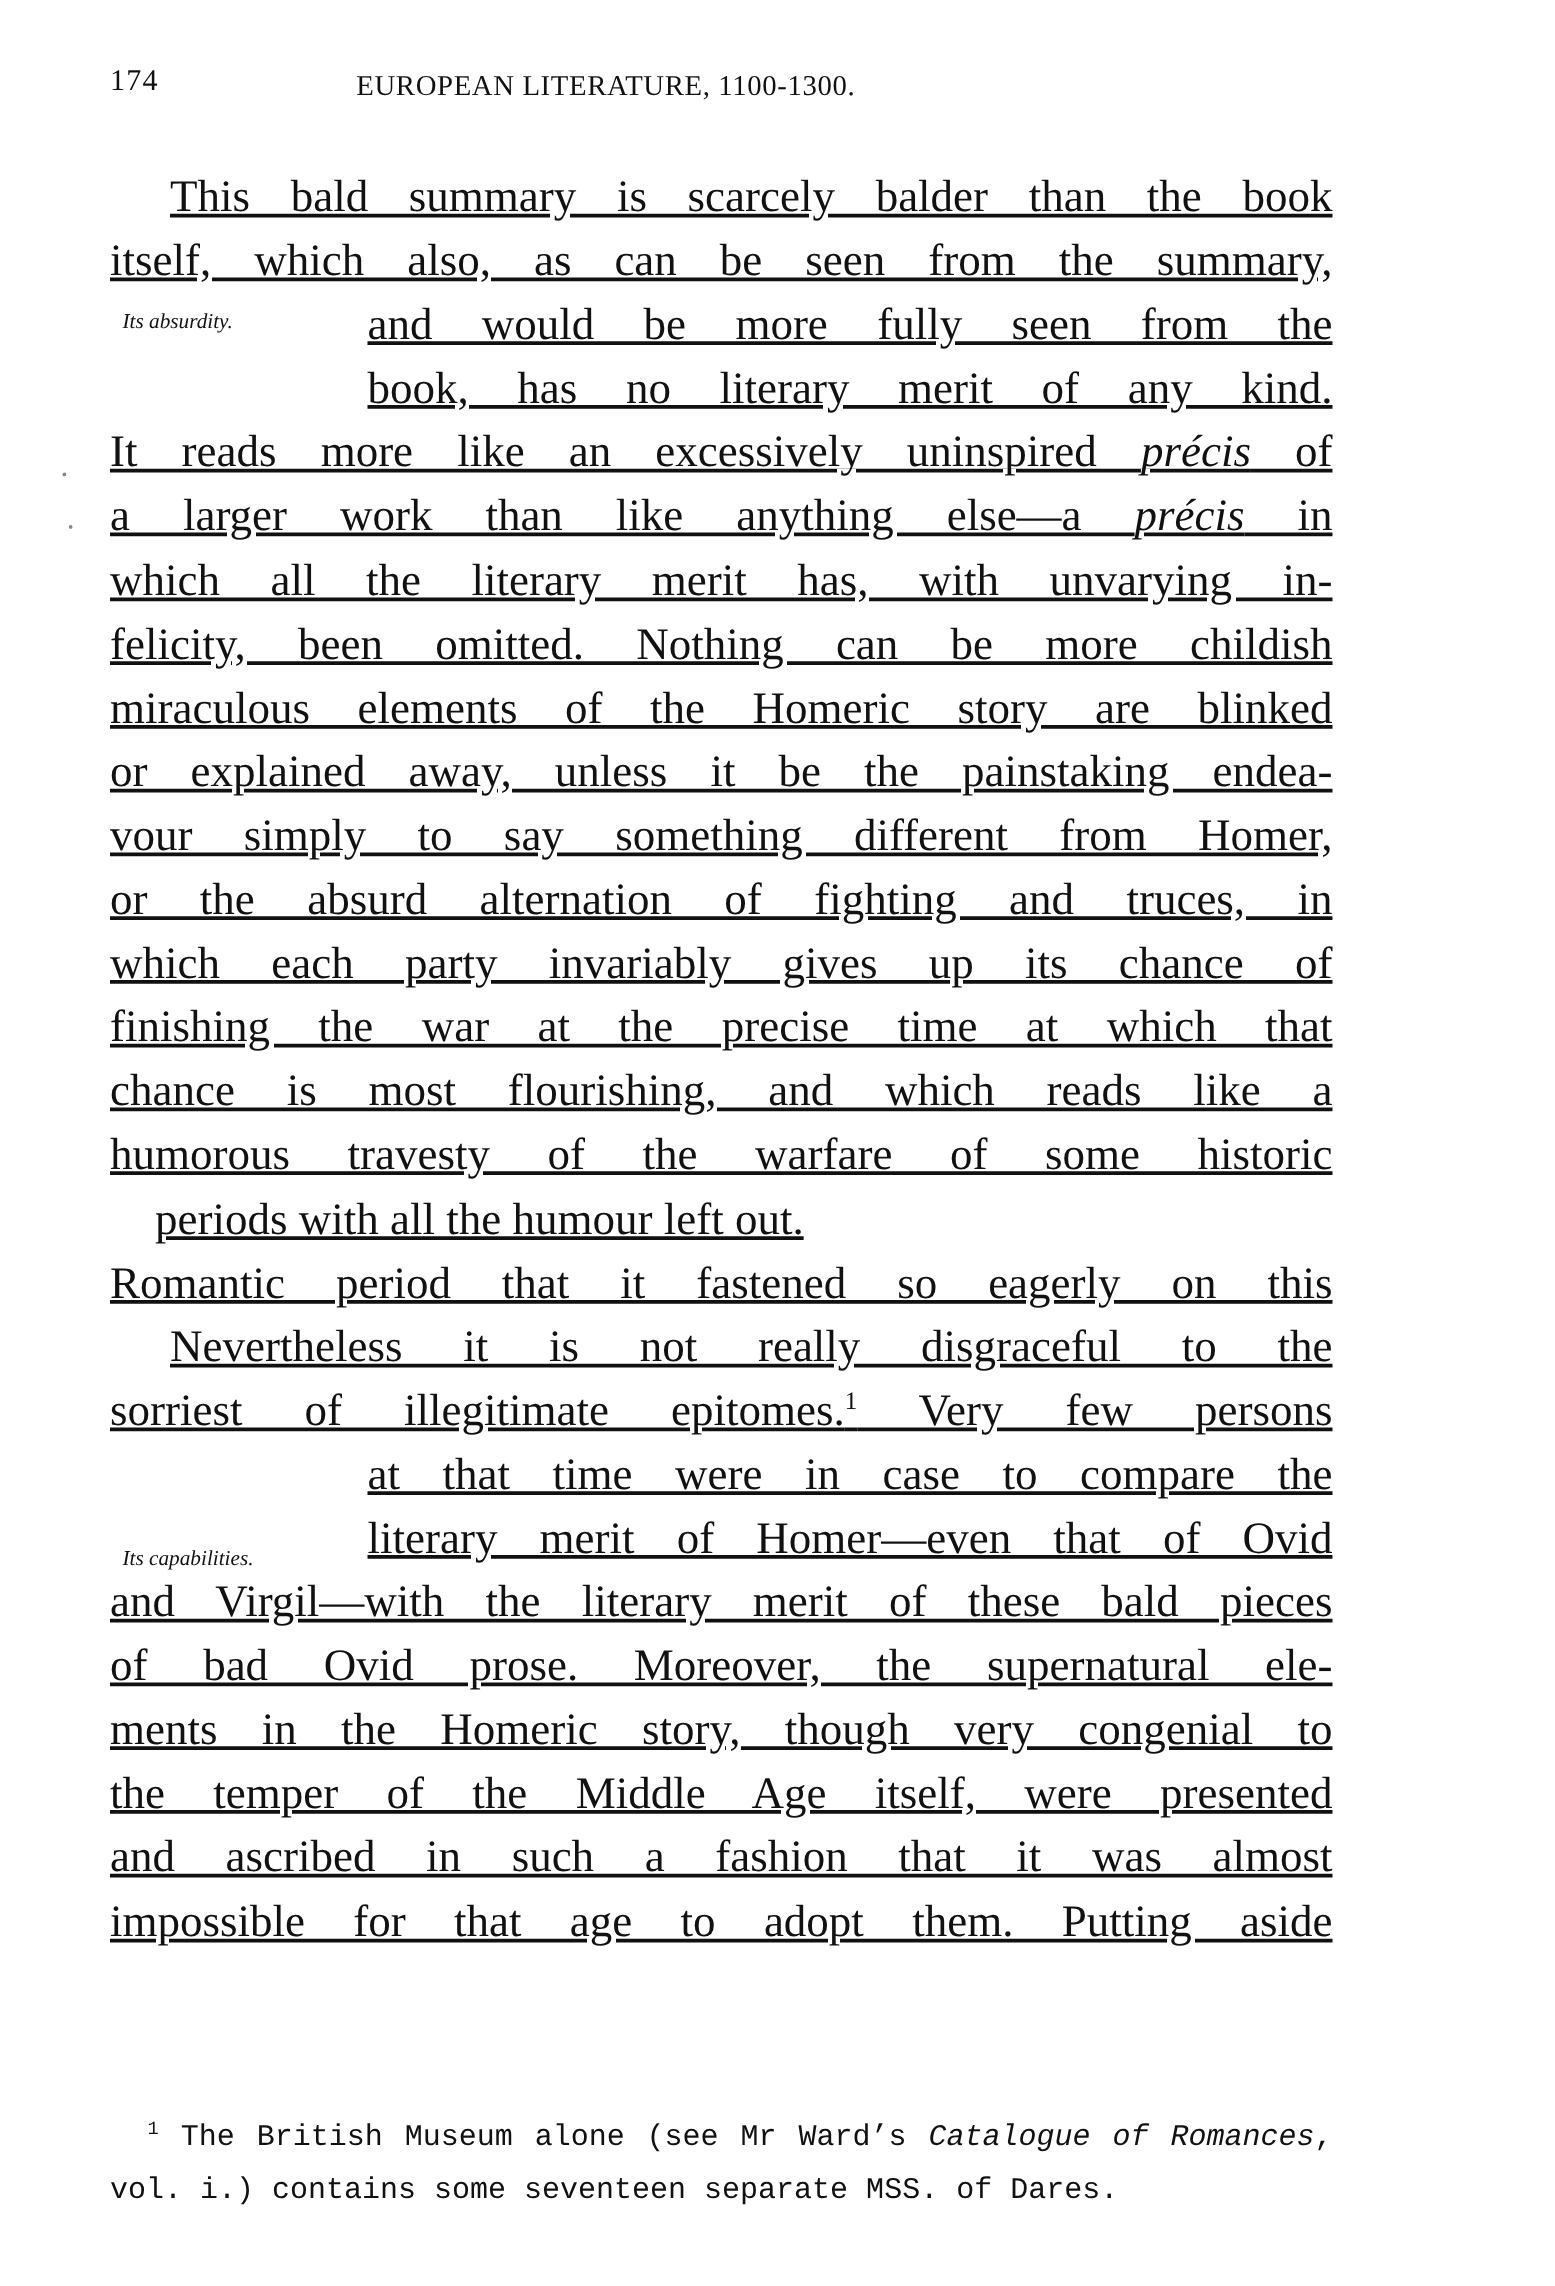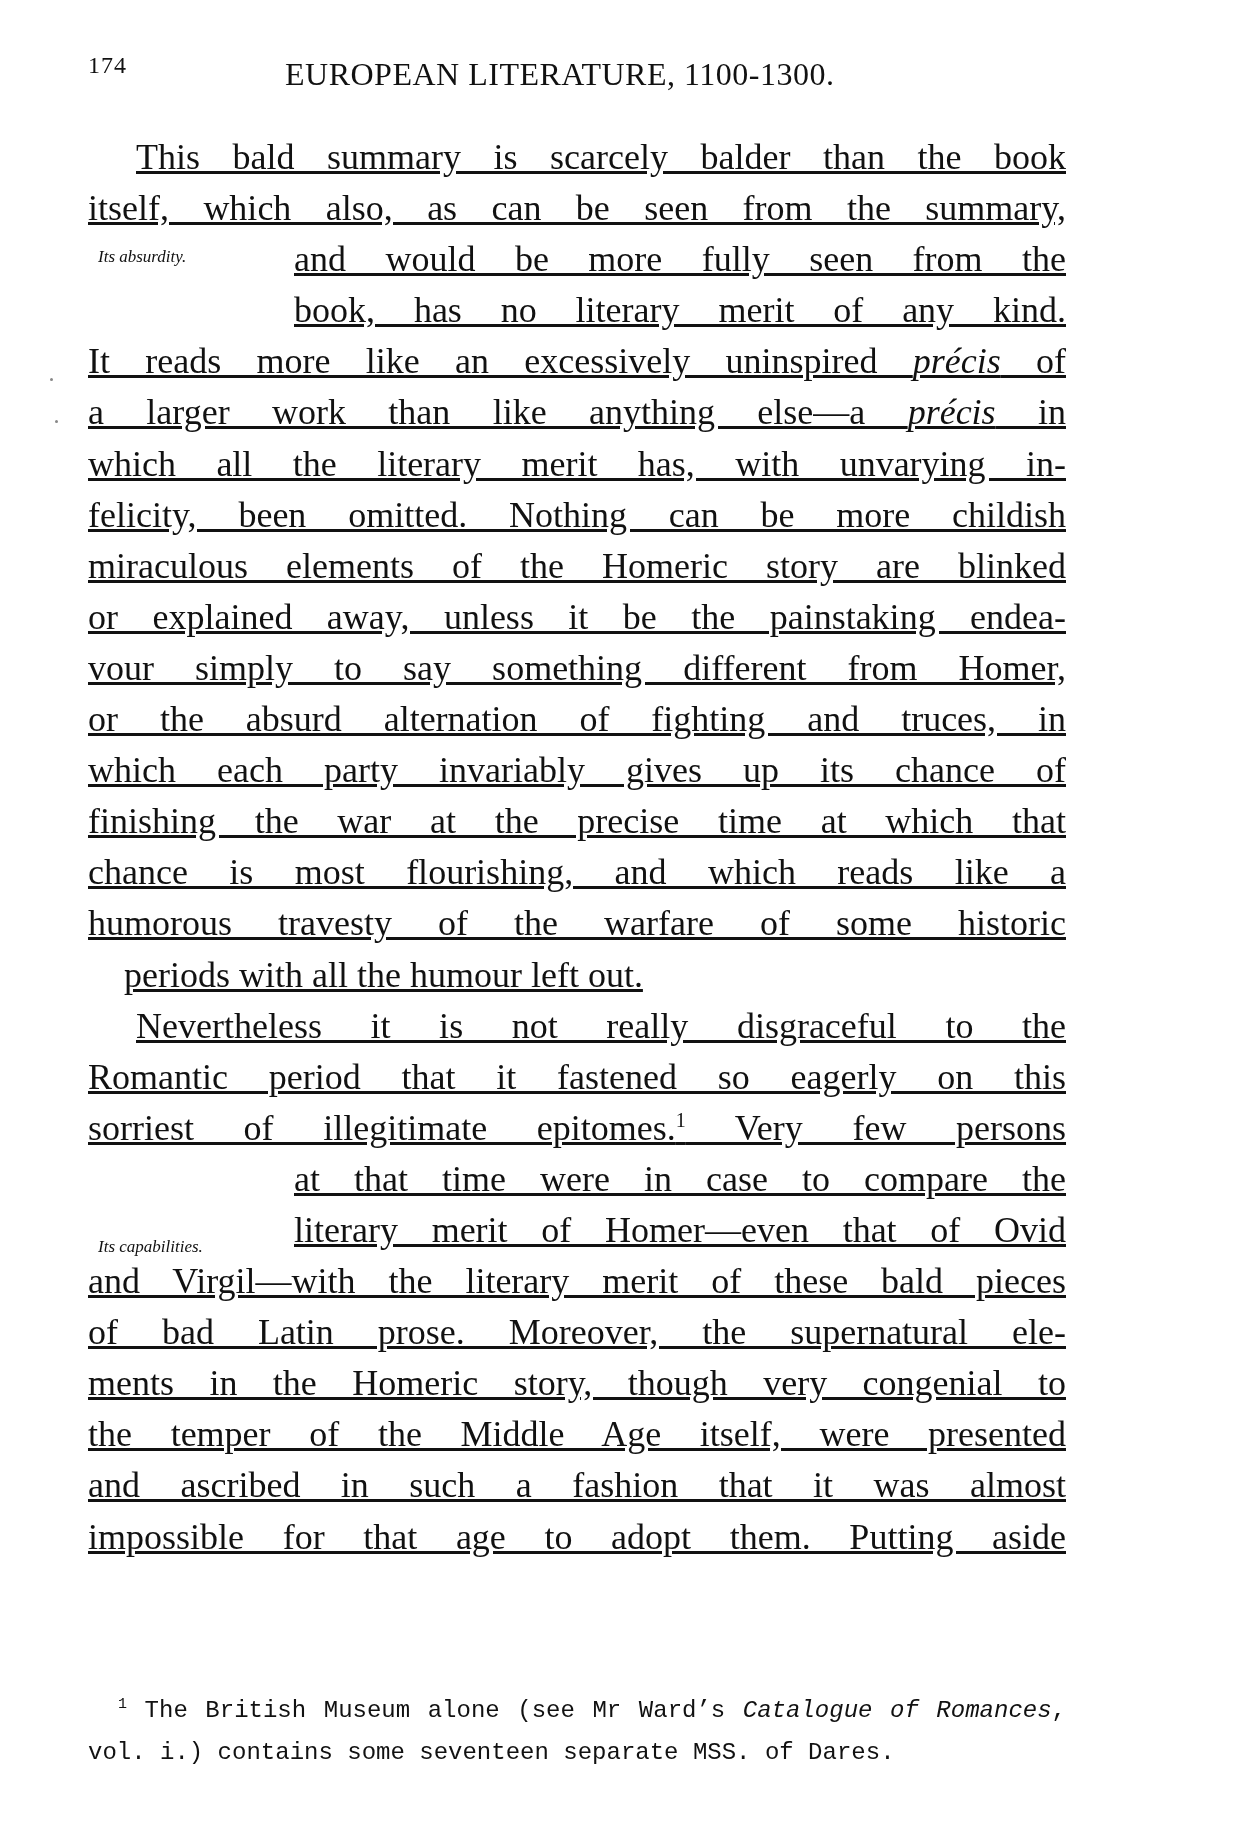--- a/index.html
+++ b/index.html
@@ -1,20 +1,20 @@
 <!DOCTYPE html>
 <html><head>
 <meta charset="utf-8">
 <style>
   html, body { margin:0; padding:0; background:#ffffff; }
   body { width:1244px; height:1829px; position:relative; overflow:hidden;
          font-family:"Liberation Serif","DejaVu Serif",serif; color:#111; }
   .header { position:absolute; top:52px; left:0; width:1244px; height:40px; }
   .page-num { position:absolute; left:88px; top:0; font-size:24px; letter-spacing:1px; }
-  .running-head { position:absolute; left:285px; top:4px; font-size:32px; letter-spacing:0.5px; }
+  .running-head { position:absolute; left:285px; top:4px; font-size:23px; letter-spacing:0.5px; }
   .stray-dot { position:absolute; width:3px; height:3px; border-radius:50%; background:#888; }
   .body-lines { position:absolute; left:88px; top:132px; width:978px; }
   .line { position:relative; height:51.1px; line-height:51px; font-size:36px; white-space:nowrap;
           text-align:justify; text-align-last:justify;text-decoration:underline; }
   .line.indent { padding-left:48px; }
   .line.short { text-align-last:left;margin-left:36px; }
   .line.margin { margin-left:206px; }
   .line em { font-style:italic; }
   .line sup { font-size:20px; line-height:0; vertical-align:super; }
   .sidenote { position:absolute; font-style:italic; font-size:17px; white-space:nowrap; }
@@ -49,27 +49,27 @@
   <div class="line">felicity, been omitted.  Nothing can be more childish</div>
   <div class="line">miraculous elements of the Homeric story are blinked</div>
   <div class="line">or explained away, unless it be the painstaking endea-</div>
   <div class="line">vour simply to say something different from Homer,</div>
   <div class="line">or the absurd alternation of fighting and truces, in</div>
   <div class="line">which each party invariably gives up its chance of</div>
   <div class="line">finishing the war at the precise time at which that</div>
   <div class="line">chance is most flourishing, and which reads like a</div>
   <div class="line">humorous travesty of the warfare of some historic</div>
   <div class="line short">periods with all the humour left out.</div>
+  <div class="line">Romantic period that it fastened so eagerly on this</div>
   <div class="line indent">Nevertheless it is not really disgraceful to the</div>
-  <div class="line">Romantic period that it fastened so eagerly on this</div>
   <div class="line"><span>sorriest of illegitimate epitomes.</span><sup>1</sup><span>  Very few persons</span></div>
   <div class="line margin">at that time were in case to compare the</div>
   <div class="line margin">literary merit of Homer—even that of Ovid</div>
   <div class="line">and Virgil—with the literary merit of these bald pieces</div>
-  <div class="line">of bad Latin prose.  Moreover, the supernatural ele-</div>
+  <div class="line">of bad Ovid prose.  Moreover, the supernatural ele-</div>
   <div class="line">ments in the Homeric story, though very congenial to</div>
   <div class="line">the temper of the Middle Age itself, were presented</div>
   <div class="line">and ascribed in such a fashion that it was almost</div>
   <div class="line">impossible for that age to adopt them.  Putting aside</div>
 </div>
 
 <div class="footnotes">
   <div class="fn-line first"><sup>1</sup><span> The British Museum alone (see Mr Ward’s </span><em>Catalogue of Romances</em><span>,</span></div>
   <div class="fn-line last">vol. i.) contains some seventeen separate MSS. of Dares.</div>
 </div>

